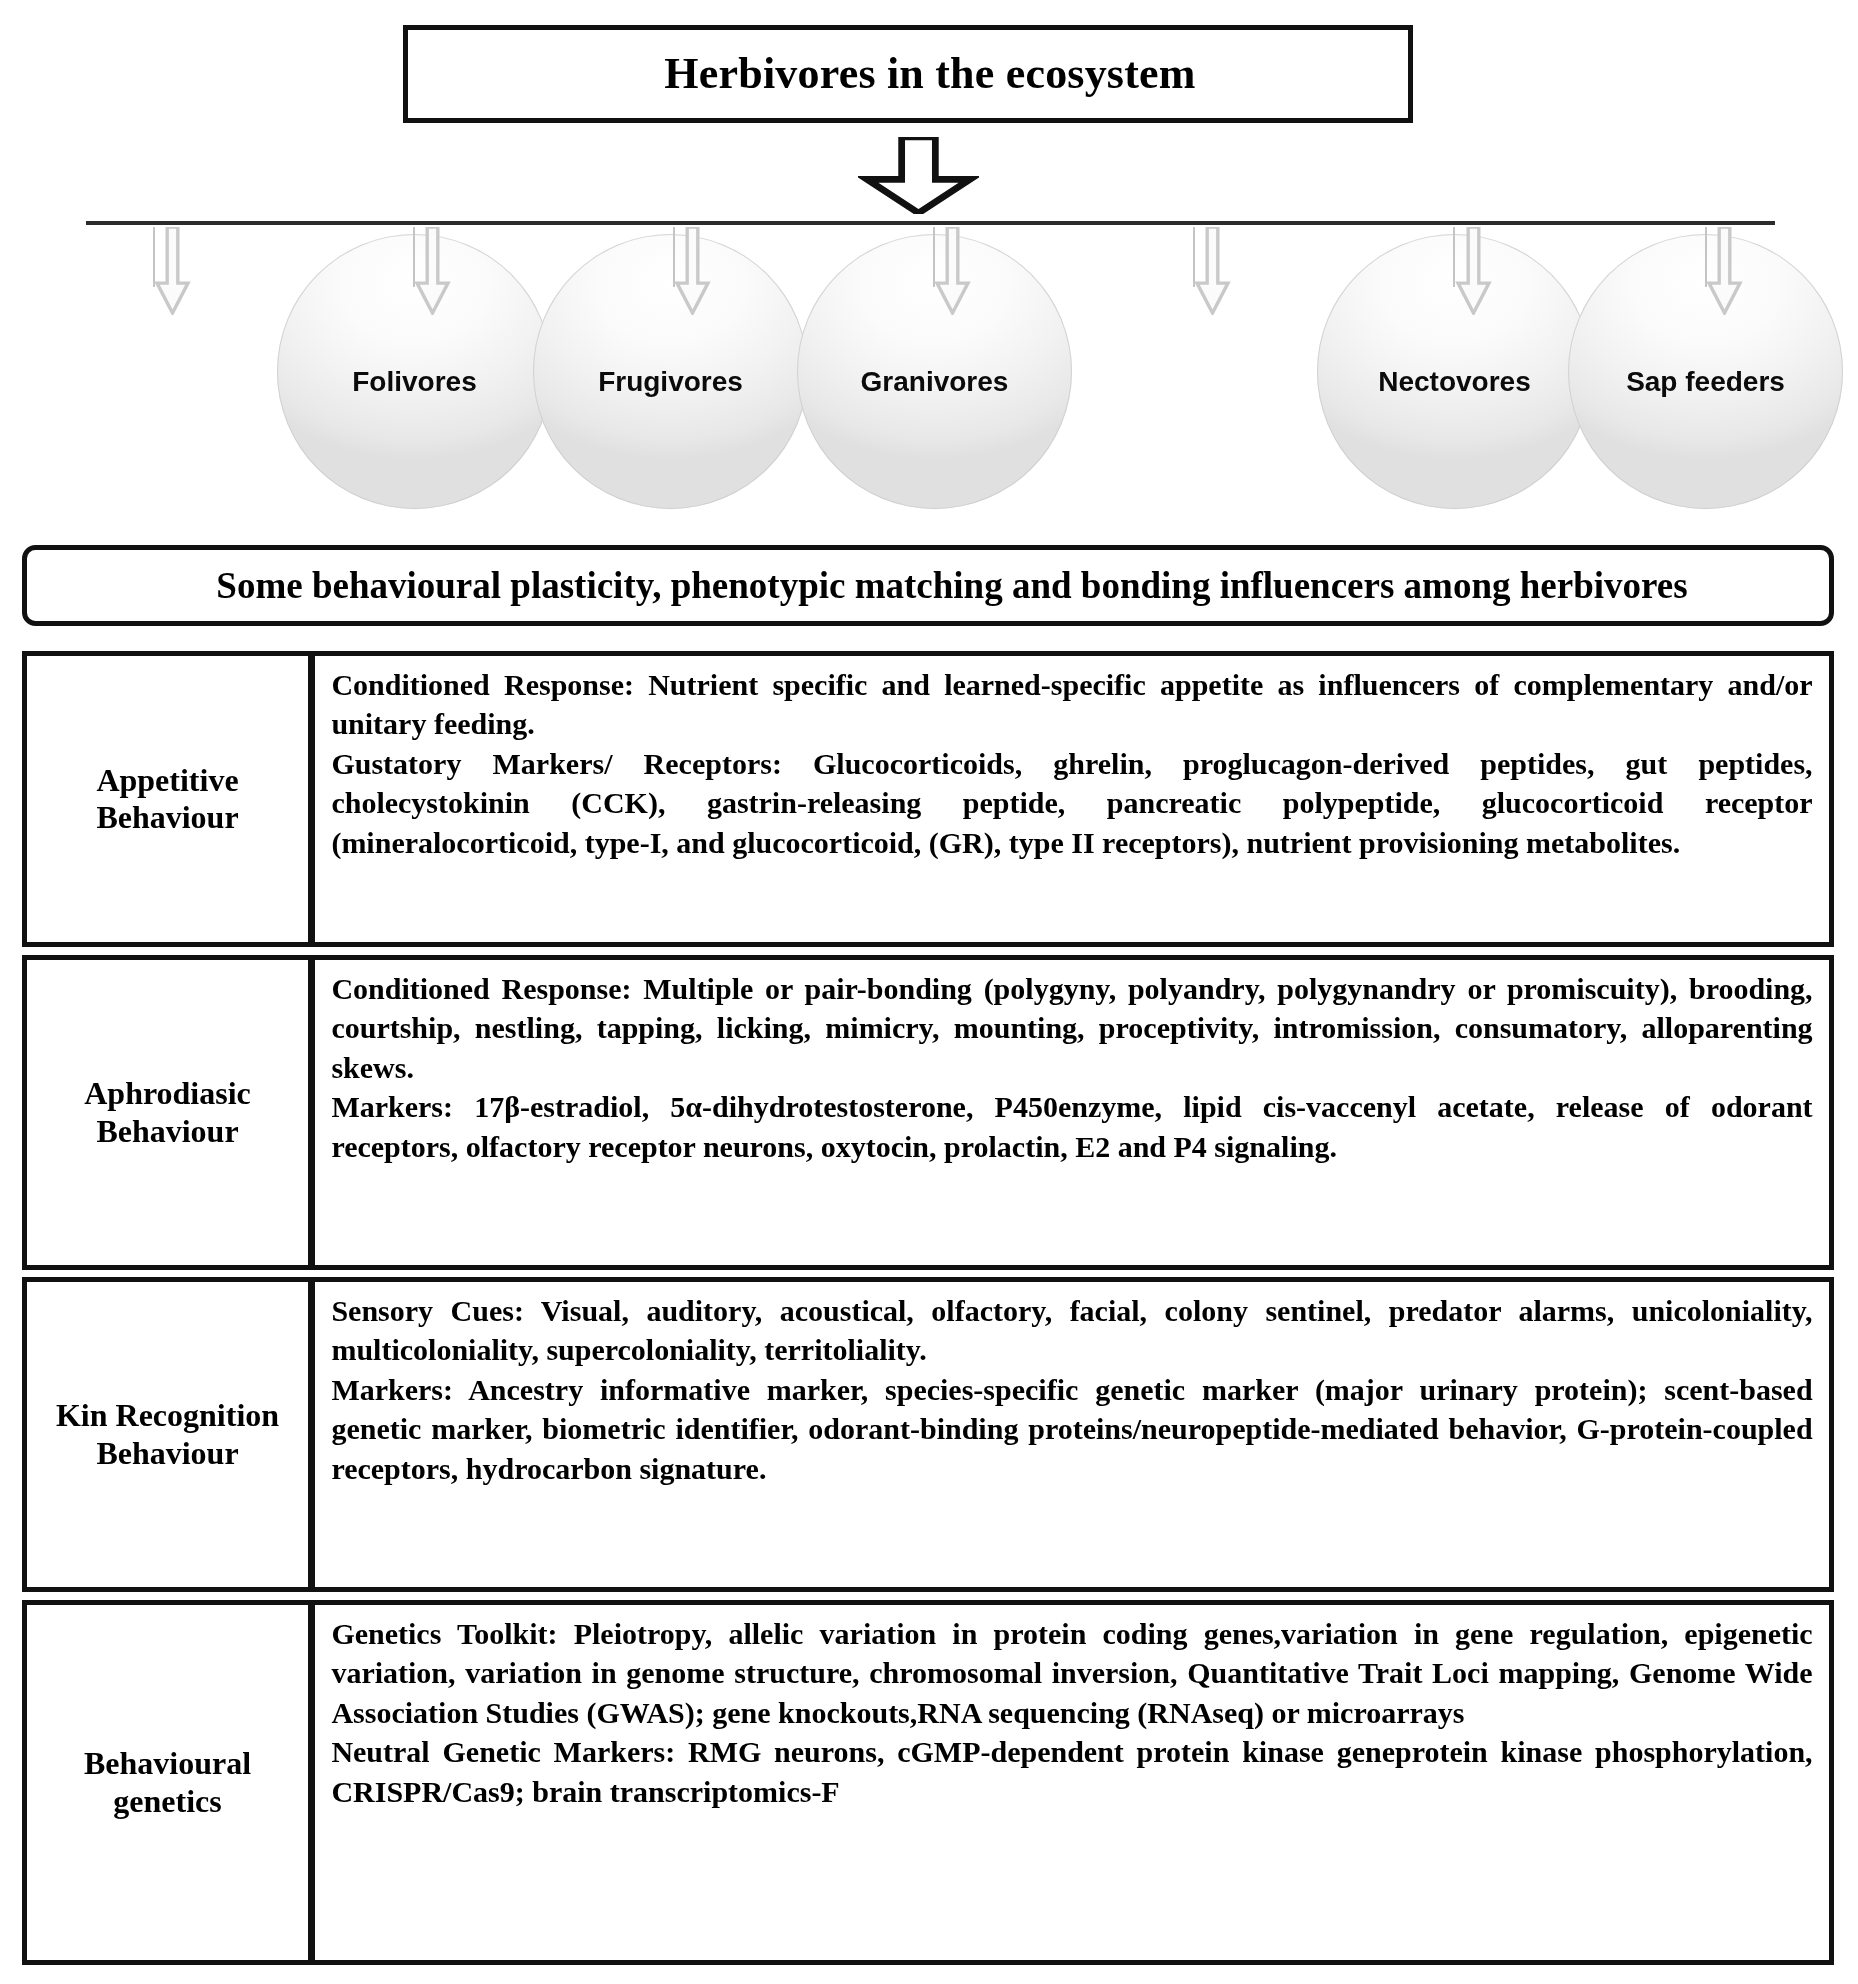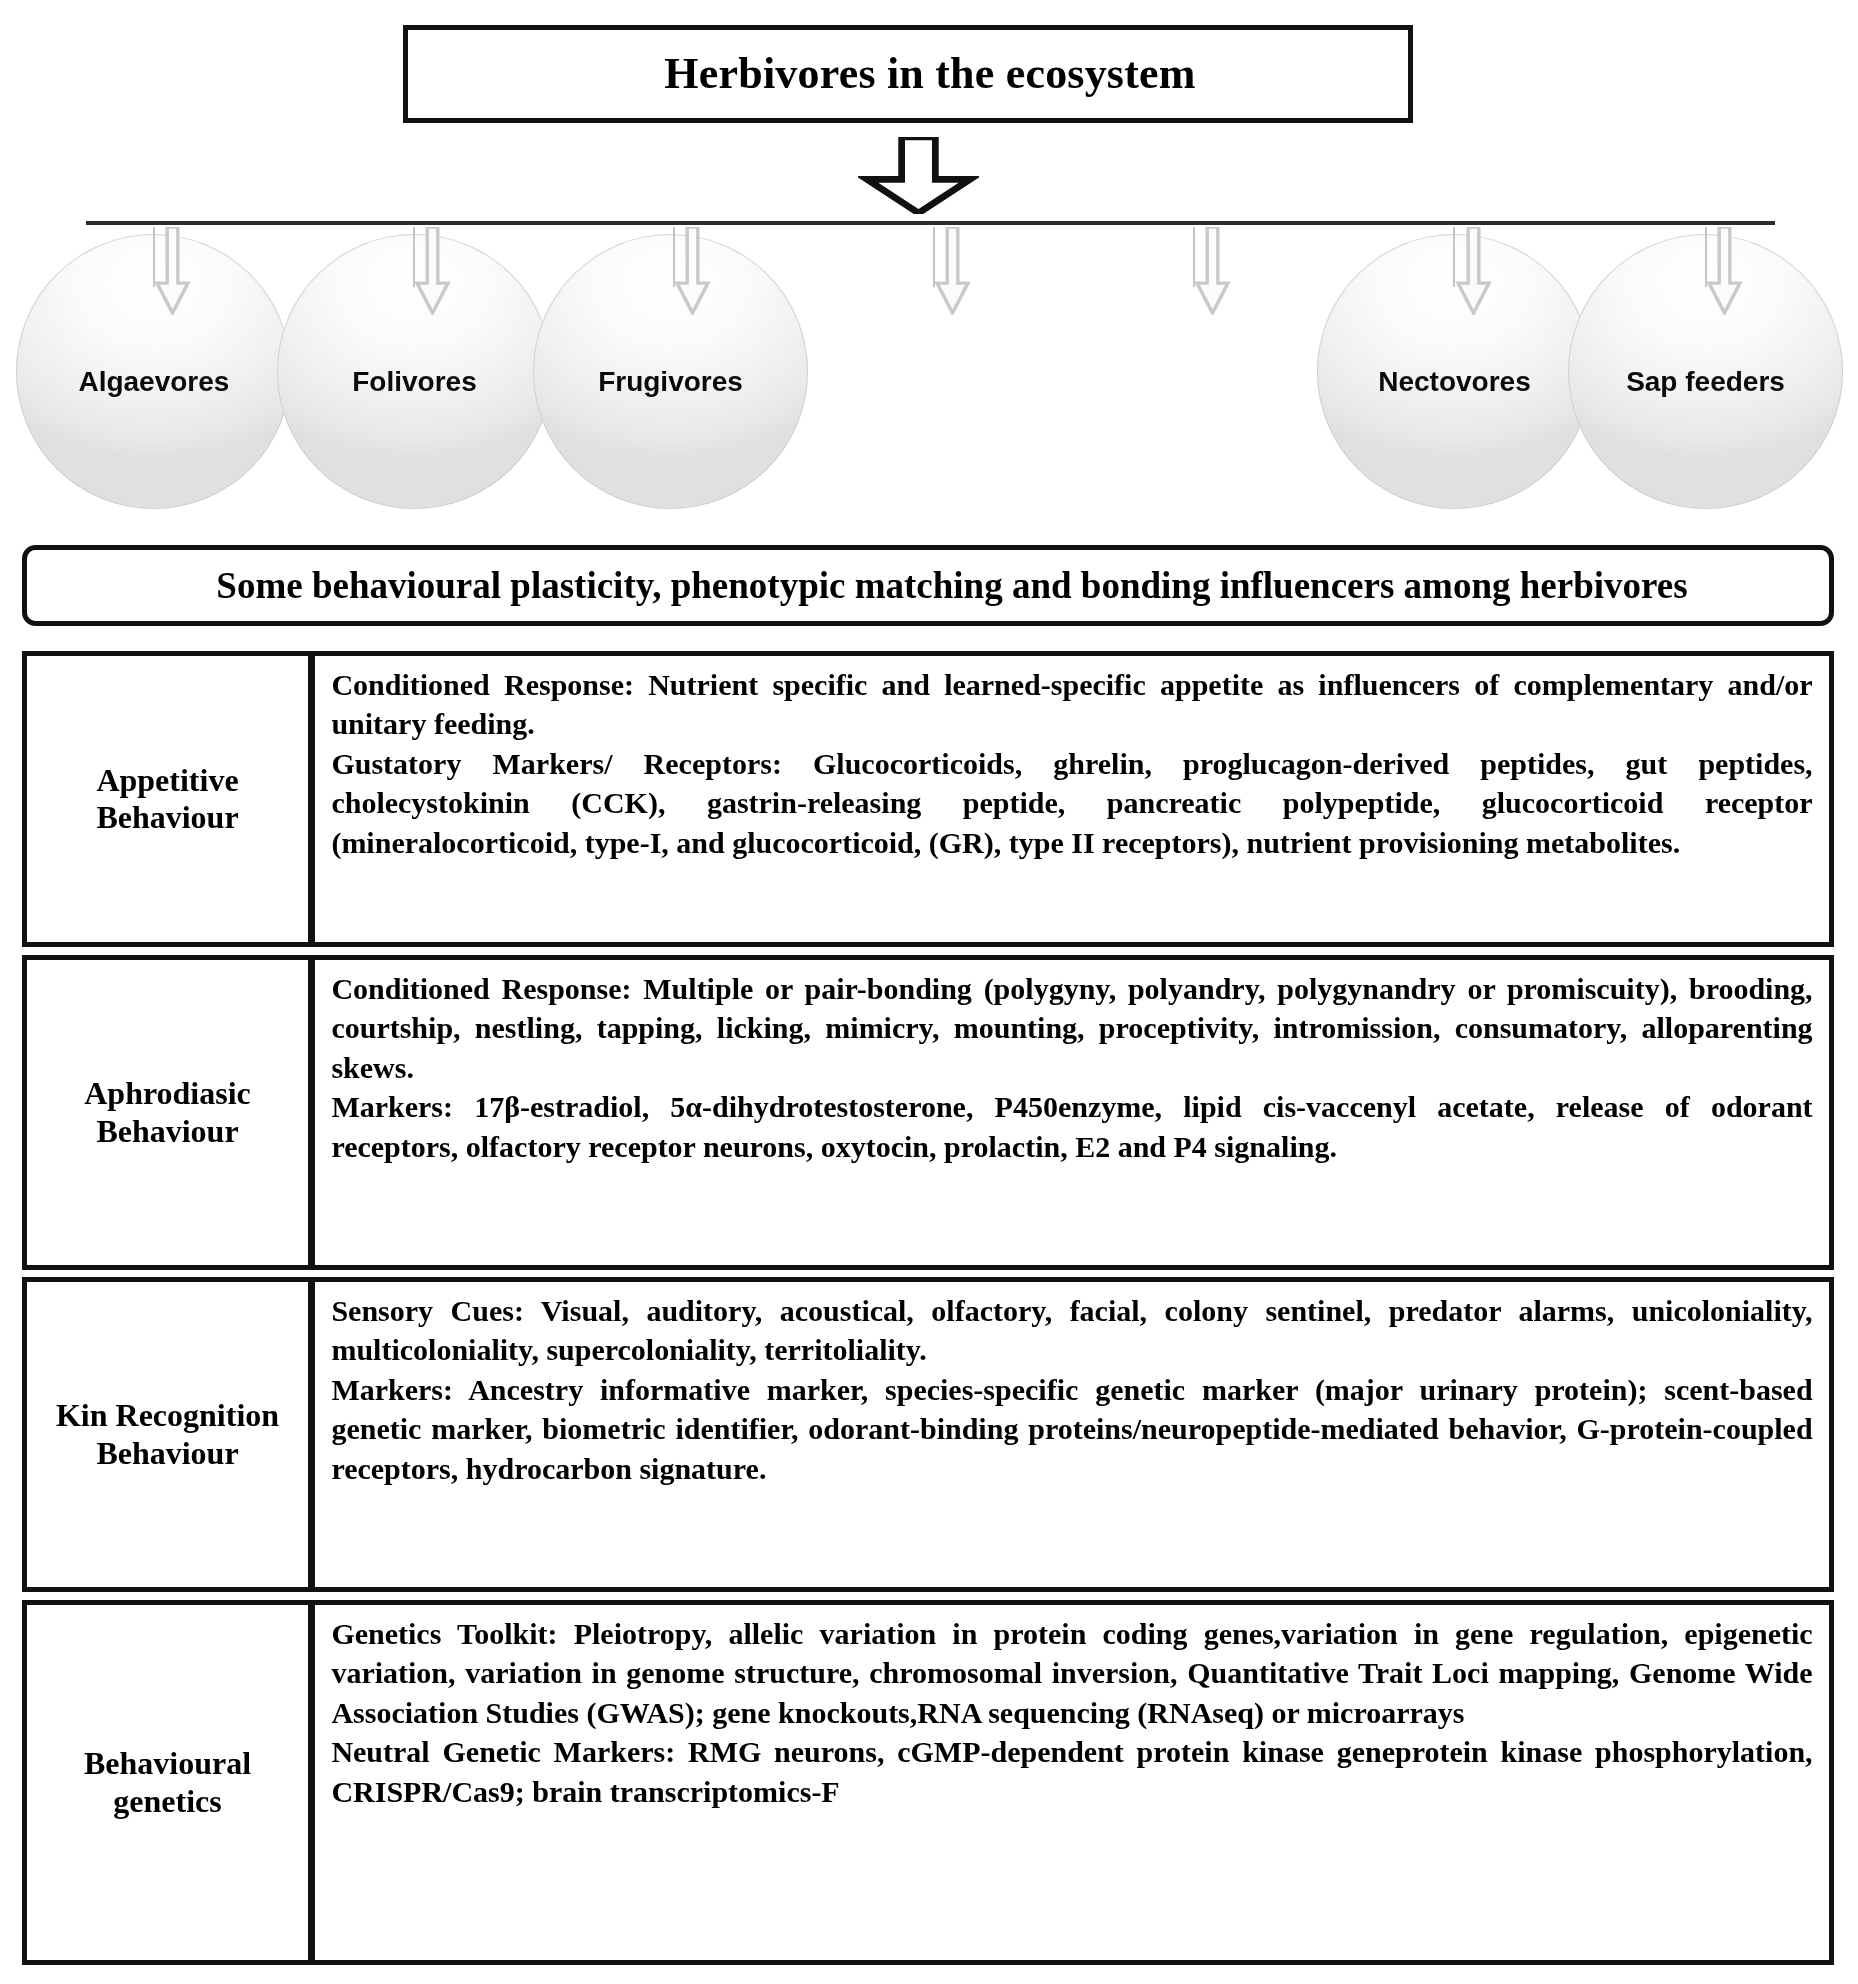--- a/index.html
+++ b/index.html
@@ -184,23 +184,20 @@
 <div id="title-arrow">
   <svg width="121" height="77" viewBox="0 0 250 160" xmlns="http://www.w3.org/2000/svg">
     <polygon points="90,0 160,0 160,88 232,88 125,158 18,88 90,88" fill="#ffffff" stroke="#111111" stroke-width="14" stroke-linejoin="miter"></polygon>
   </svg>
 </div>
 
 <div id="bar"></div>
 
 <div id="circles-row">
 
-  <div class="circle" style="left:16.4px;">
-    <span class="circle-label">Algaevores</span>
-  </div>
   <div class="conn-line" style="left:153px;"></div>
   <div class="mini-arrow" style="left:154px;">
     <svg width="37" height="88" viewBox="0 0 76 182" xmlns="http://www.w3.org/2000/svg">
       <polygon points="27,0 49,0 49,116 70,116 38,178 6,116 27,116" fill="#fbfbfb" stroke="#c9c9c9" stroke-width="7" stroke-linejoin="miter"></polygon>
     </svg>
   </div>
 
   <div class="circle" style="left:277px;">
     <span class="circle-label">Folivores</span>
   </div>
@@ -214,20 +211,23 @@
   <div class="circle" style="left:533px;">
     <span class="circle-label">Frugivores</span>
   </div>
   <div class="conn-line" style="left:673px;"></div>
   <div class="mini-arrow" style="left:674px;">
     <svg width="37" height="88" viewBox="0 0 76 182" xmlns="http://www.w3.org/2000/svg">
       <polygon points="27,0 49,0 49,116 70,116 38,178 6,116 27,116" fill="#fbfbfb" stroke="#c9c9c9" stroke-width="7" stroke-linejoin="miter"></polygon>
     </svg>
   </div>
 
+  <div class="circle" style="left:797px;">
+    <span class="circle-label">Granivores</span>
+  </div>
   <div class="conn-line" style="left:933px;"></div>
   <div class="mini-arrow" style="left:934px;">
     <svg width="37" height="88" viewBox="0 0 76 182" xmlns="http://www.w3.org/2000/svg">
       <polygon points="27,0 49,0 49,116 70,116 38,178 6,116 27,116" fill="#fbfbfb" stroke="#c9c9c9" stroke-width="7" stroke-linejoin="miter"></polygon>
     </svg>
   </div>
 
   <div class="conn-line" style="left:1193px;"></div>
   <div class="mini-arrow" style="left:1194px;">
     <svg width="37" height="88" viewBox="0 0 76 182" xmlns="http://www.w3.org/2000/svg">

